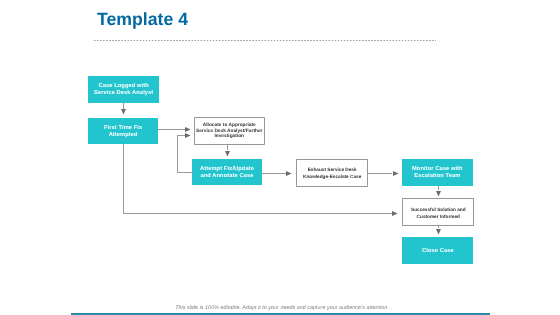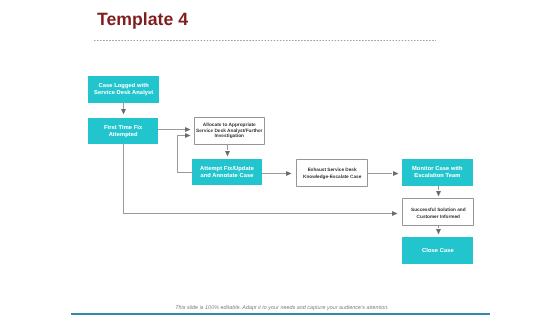--- a/index.html
+++ b/index.html
@@ -1,20 +1,20 @@
 <!DOCTYPE html>
 <html><head>
 <meta charset="utf-8">
 <title>Template 4</title>
 <style>
   html,body{margin:0;padding:0;}
   body{width:560px;height:315px;background:#ffffff;font-family:"Liberation Sans",sans-serif;overflow:hidden;-webkit-font-smoothing:antialiased;text-rendering:geometricPrecision;}
   #slide{position:relative;width:560px;height:315px;background:#fff;}
 
-  #title{will-change:transform;position:absolute;left:97px;top:10.2px;font-size:17.7px;font-weight:bold;color:#7f1d1d;letter-spacing:0px;line-height:19px;white-space:nowrap;}
+  #title{will-change:transform;position:absolute;left:97px;top:10.2px;font-size:17.7px;font-weight:bold;color:#0369a1;letter-spacing:0px;line-height:19px;white-space:nowrap;}
 
   #divider{position:absolute;left:93.8px;top:39.8px;width:342.5px;height:1.1px;
     background-image:linear-gradient(to right,#9d9d9d 0 1.35px,rgba(255,255,255,0) 1.35px 3.05px);
     background-size:3.05px 1.1px;background-repeat:repeat-x;}
 
   .node{position:absolute;box-sizing:border-box;display:flex;align-items:center;justify-content:center;text-align:center;}
   .node .lbl{display:block;white-space:nowrap;will-change:transform;position:relative;}
   .teal .lbl{top:0.6px;letter-spacing:0.1px;}
   .plain .lbl{top:1.8px;}
   .allocate .lbl{top:0.4px;}

